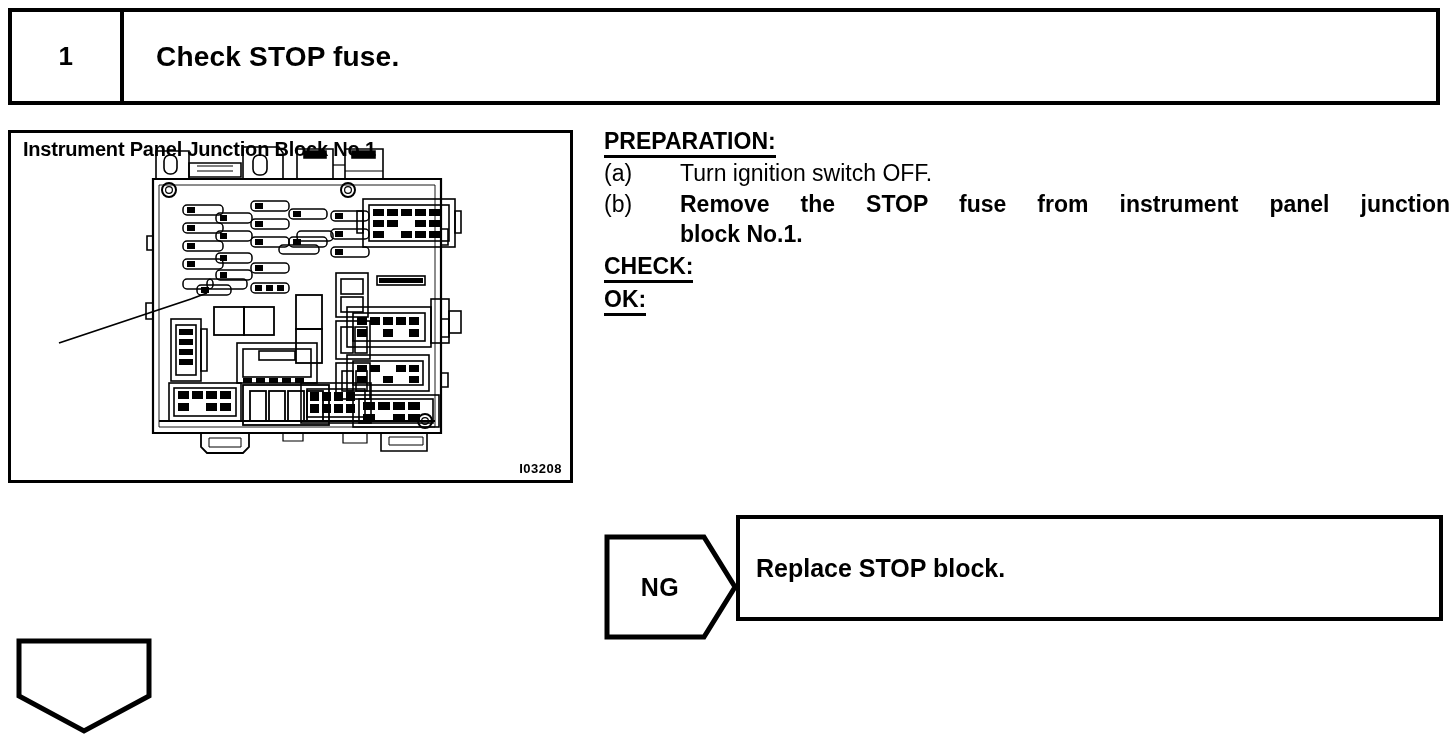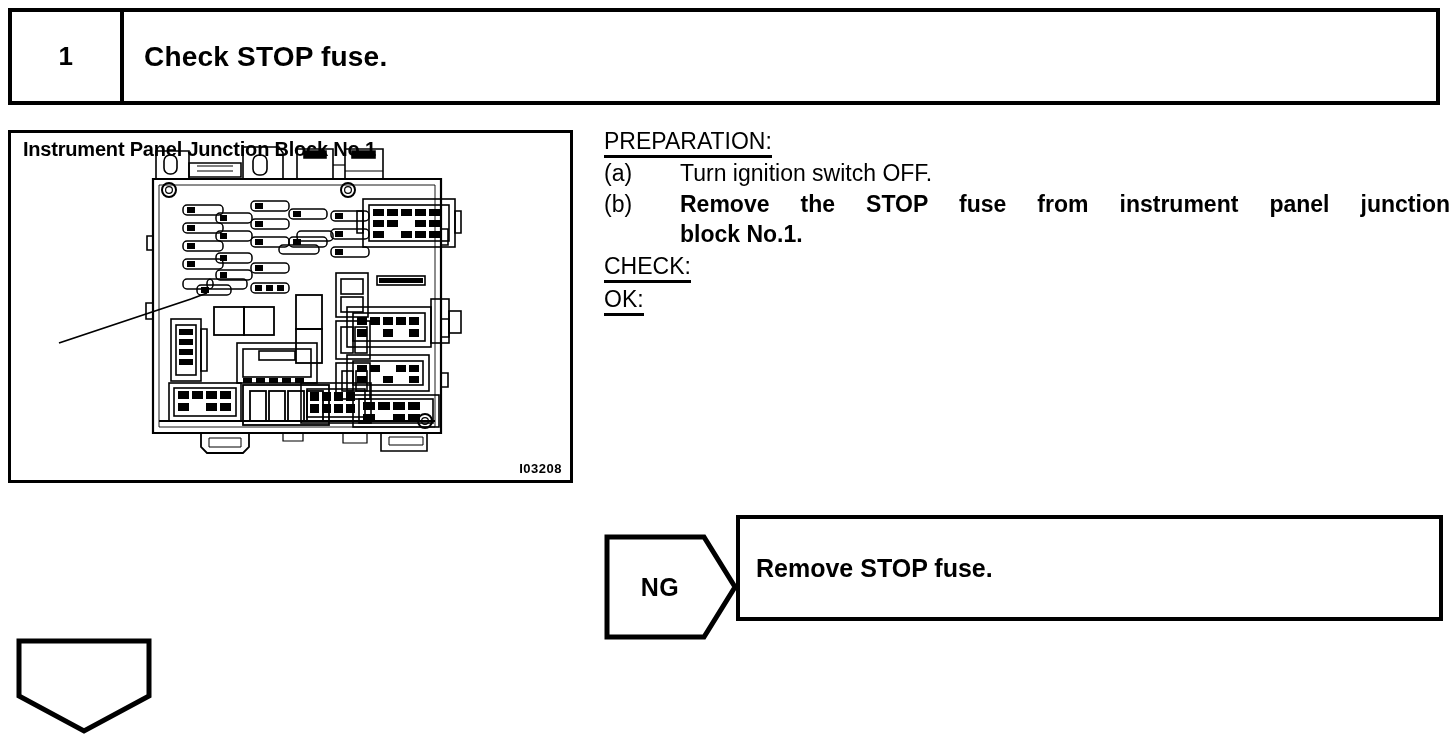--- a/index.html
+++ b/index.html
@@ -38,21 +38,21 @@
   }
   .step-number {
     font-size: 26px;
     font-weight: bold;
     letter-spacing: 0.5px;
   }
   .step-title-cell {
     flex: 1;
     display: flex;
     align-items: center;
-    padding-left: 20px;
+    padding-left: 32px;
     box-sizing: border-box;
   }
   .step-title {
     font-size: 28px;
     font-weight: bold;
     letter-spacing: 0.2px;
   }
 
   
   .figure-panel {
@@ -97,21 +97,21 @@
 
   
   .instructions {
     position: absolute;
     left: 604px;
     top: 128px;
     width: 846px;
   }
   .ins-heading {
     font-size: 23px;
-    font-weight: normal;
+    font-weight: bold;
     display: inline-block;
     border-bottom: 3px solid #000;
     line-height: 1.18;
     margin: 0;
     padding-bottom: 0px;
   }
   .ins-line {
     font-size: 23px;
     line-height: 1.33;
     margin: 0;
@@ -514,20 +514,20 @@
 </div>
 
 <div class="ng-arrow">
   <svg width="134" height="106" viewBox="0 0 134 106">
     <path d="M3 3 L100 3 L131 53 L100 103 L3 103 Z" fill="#fff" stroke="#000" stroke-width="5"></path>
   </svg>
   <span class="ng-label">NG</span>
 </div>
 
 <div class="ng-result-box">
-  <span class="ng-result-text">Remove STOP fuse.</span>
+  <span class="ng-result-text">Replace STOP block.</span>
 </div>
 
 <div class="ok-arrow">
   <svg width="136" height="96" viewBox="0 0 136 96">
     <path d="M3 3 L133 3 L133 58 L68 93 L3 58 Z" fill="#fff" stroke="#000" stroke-width="5"></path>
   </svg>
 </div>
 
 </body></html>

